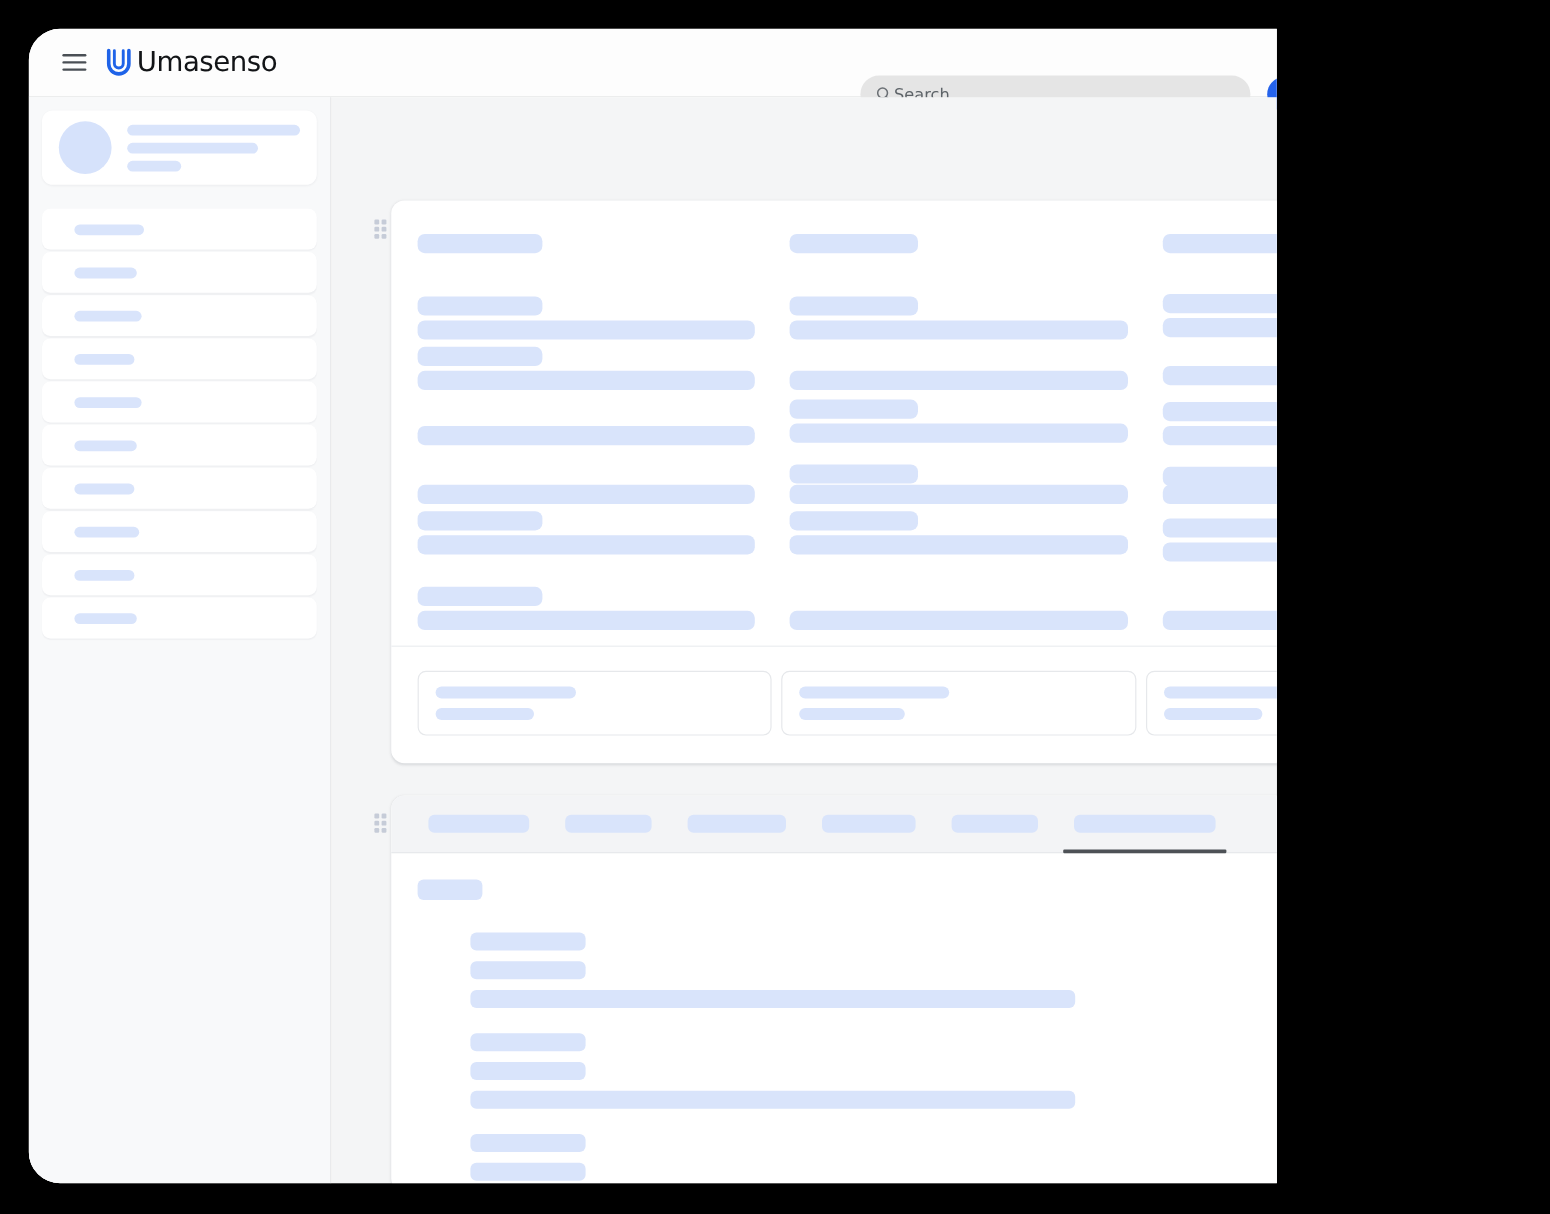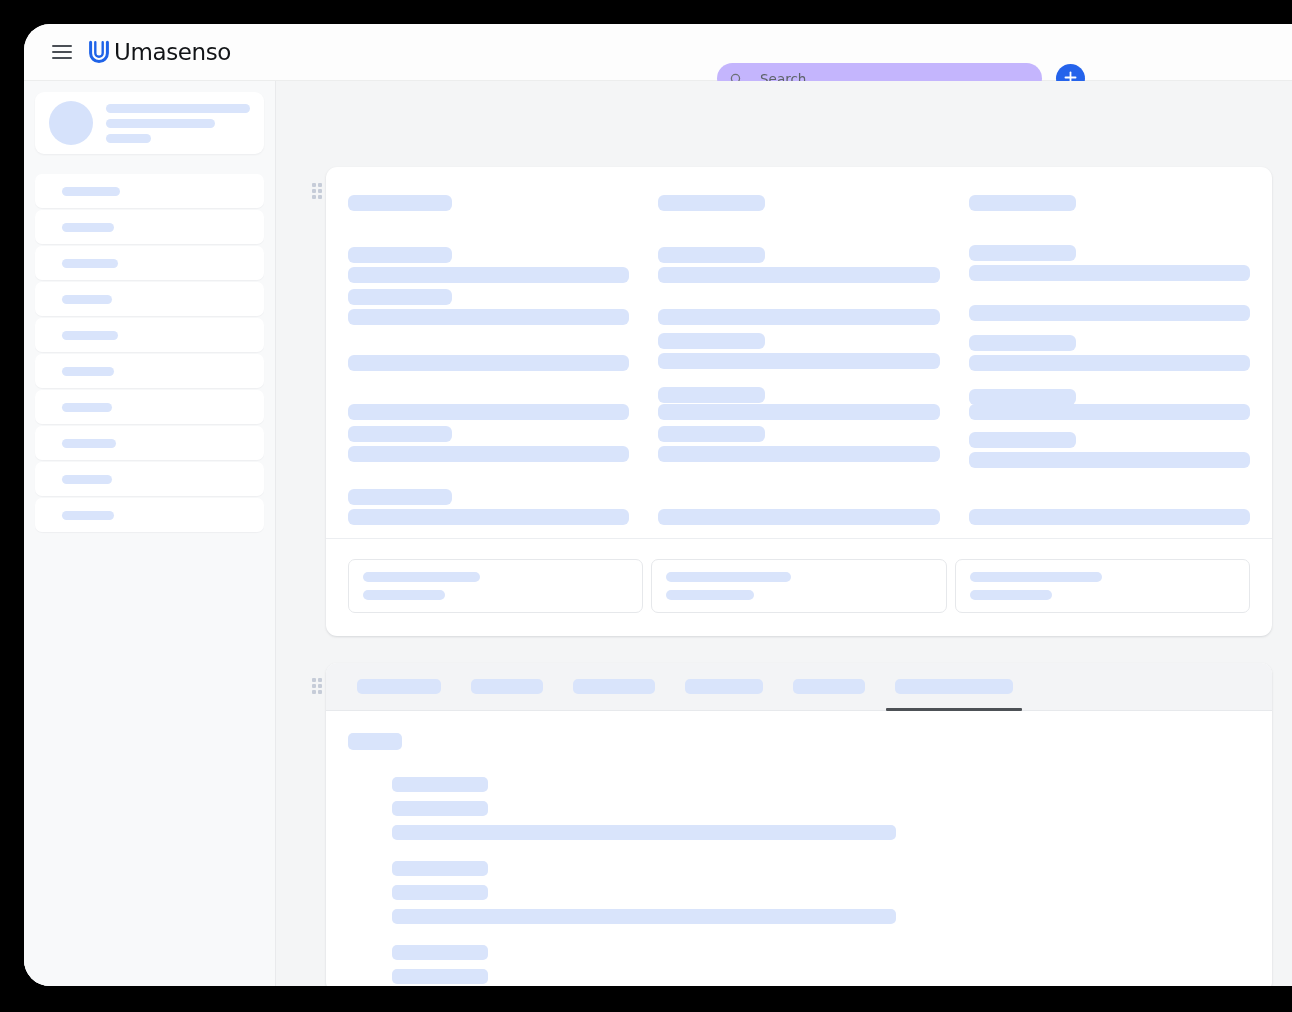--- a/index.html
+++ b/index.html
@@ -7,21 +7,21 @@
     width:1292px; height:1012px;
     background:#000000;
     font-family:"Liberation Sans", sans-serif;
     overflow:hidden;
   }
 
   
   .window {
     position:absolute;
     left:24px; top:24px;
-    width:1268px; height:962px;
+    width:1040px; height:962px;
     background:#ffffff;
     border-radius:26px 0 0 26px;
     overflow:hidden;
     box-shadow:0 18px 50px rgba(0,0,0,.35);
   }
 
   
   .header {
     position:absolute; left:0; top:0;
     width:1268px; height:57px;
@@ -42,24 +42,24 @@
     font-size:23px; letter-spacing:-0.4px; color:#121417; font-weight:400;
     font-family:"DejaVu Sans", sans-serif;
   }
 
   .search-wrap {
     position:absolute; left:693px; top:39px;
     width:325px; height:31px;
   }
   .search-box {
     width:100%; height:100%;
-    background:#c4b5fd;
+    background:#e5e5e5;
     border-radius:16px;
     display:flex; align-items:center;
-    padding-left:13px; gap:17px;
+    padding-left:13px; gap:2px;
     cursor:text;
   }
   .search-ico { width:13px; height:13px; flex:none; }
   .search-ph {
     font-size:13.5px; color:#5d6368;
     font-family:"DejaVu Sans", sans-serif;
   }
 
   .add-btn {
     position:absolute; left:1032px; top:40px;

